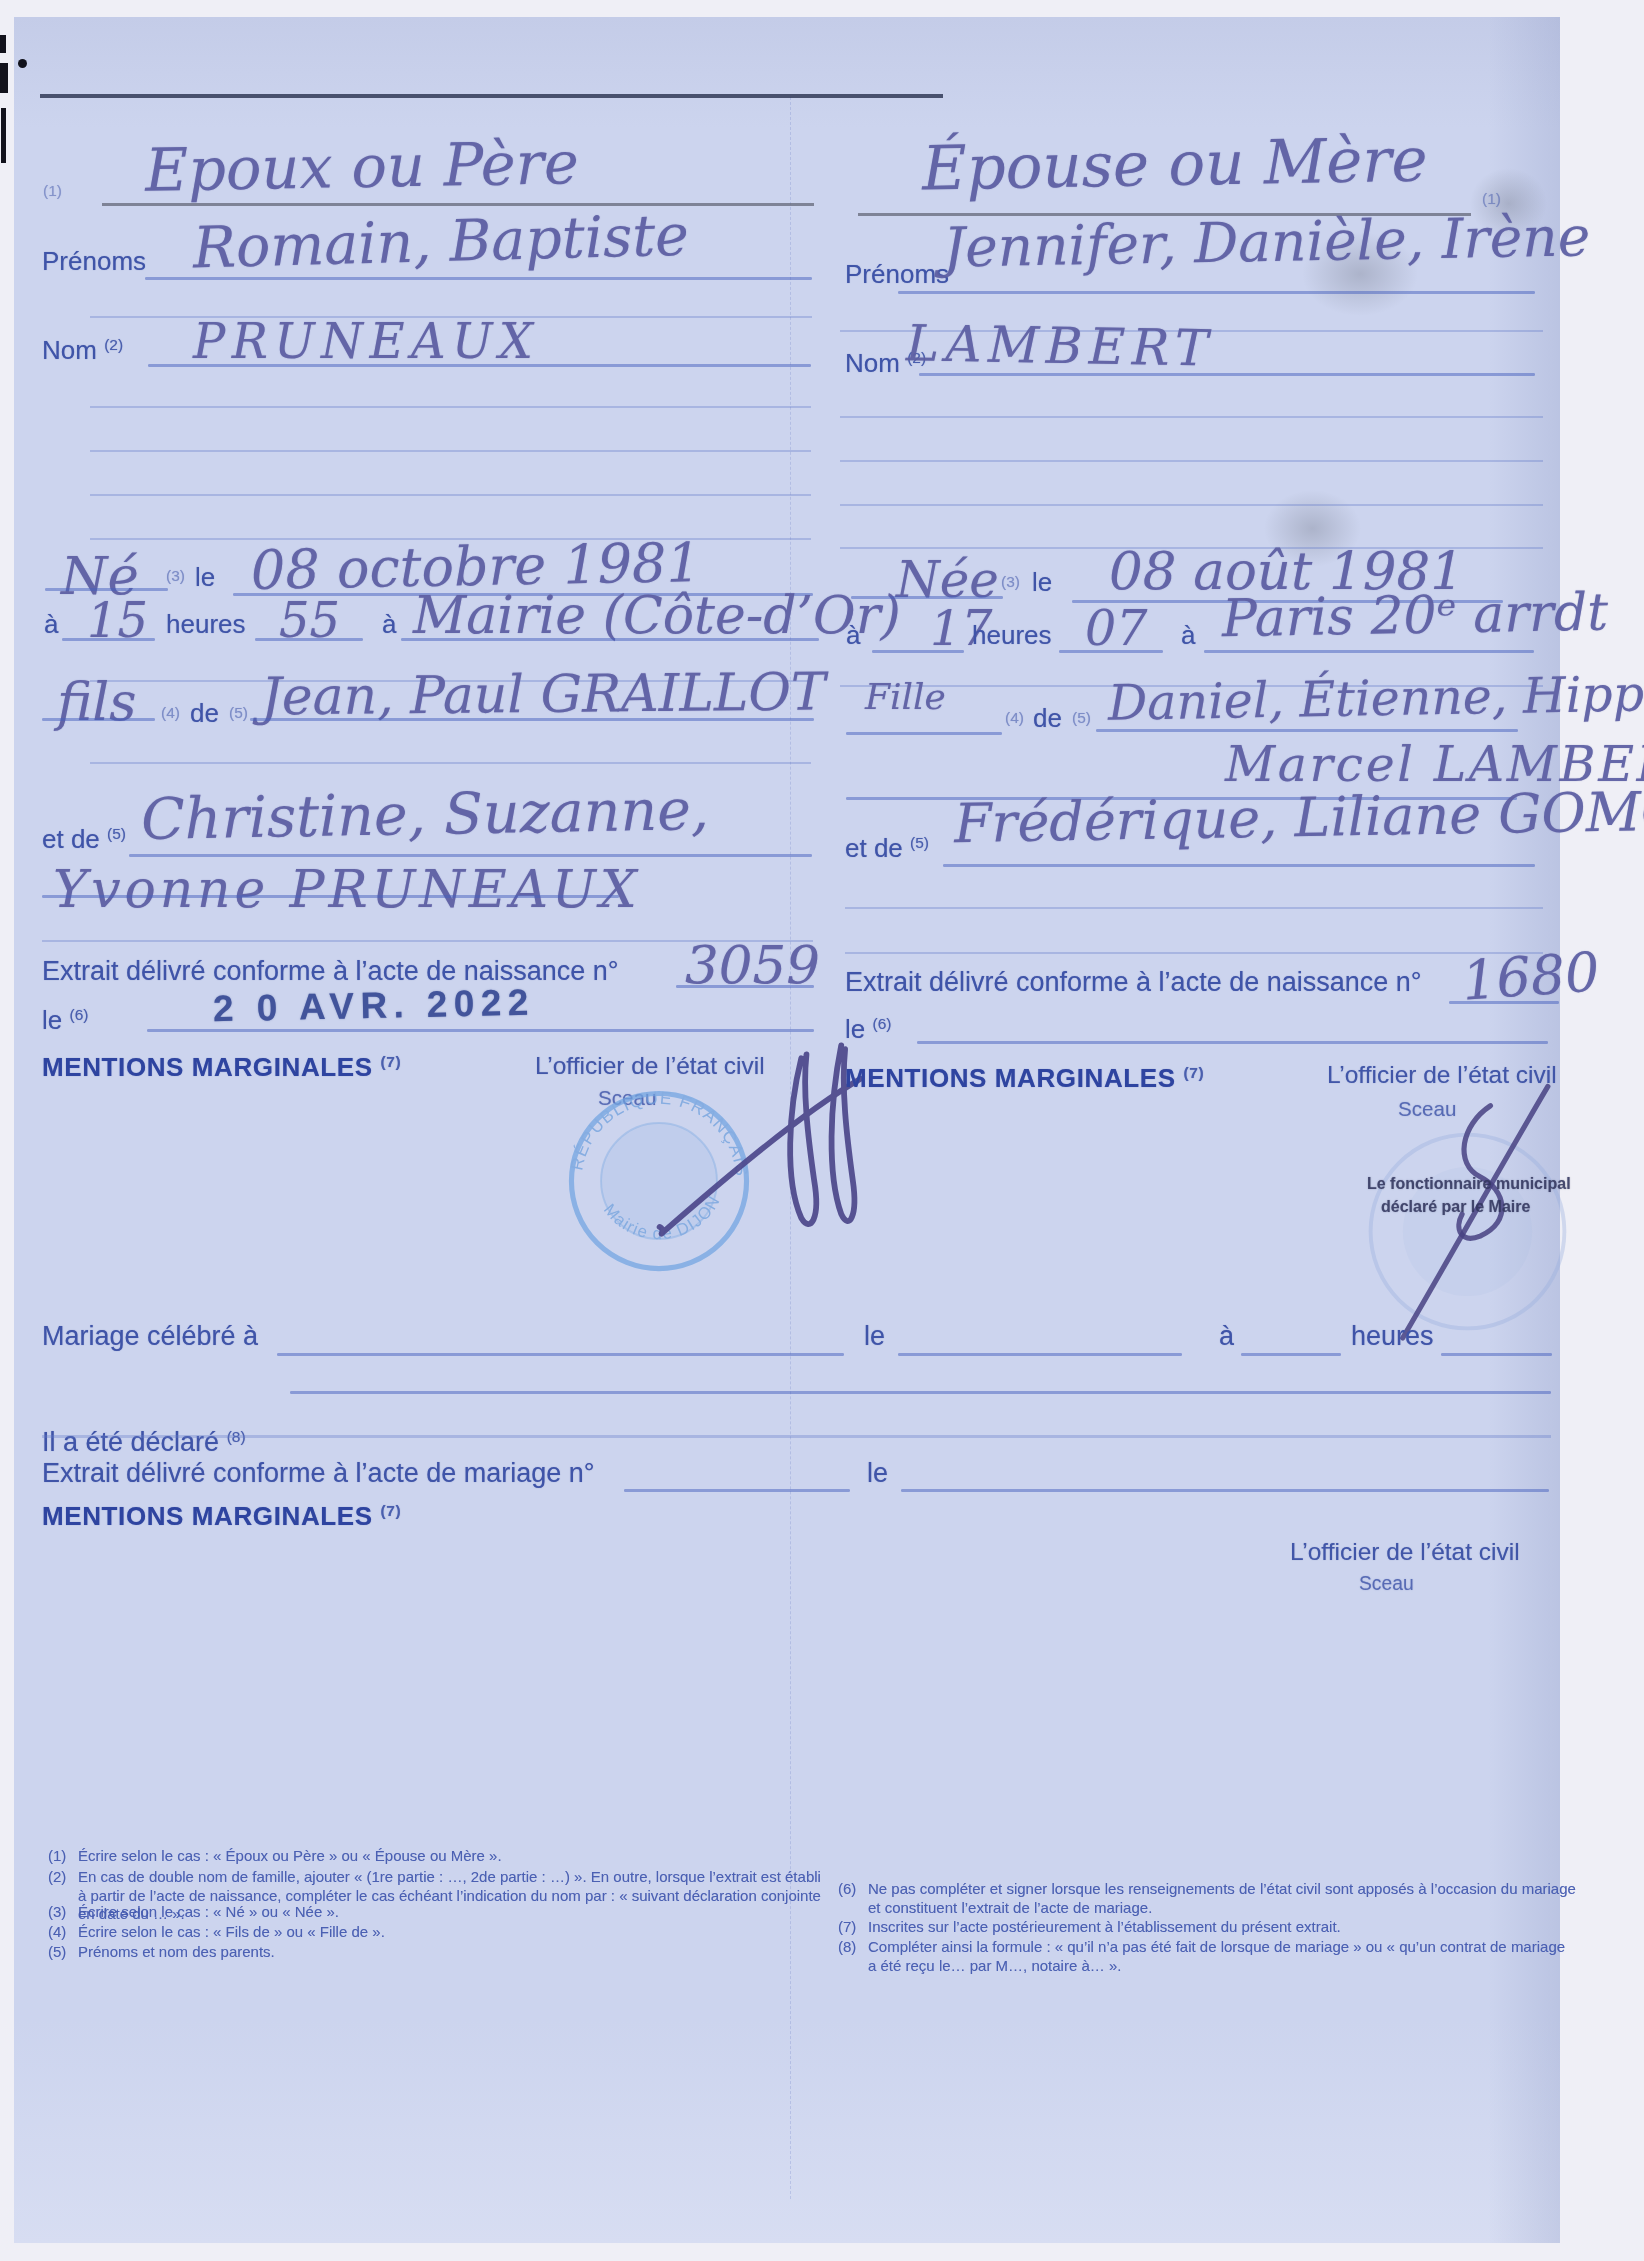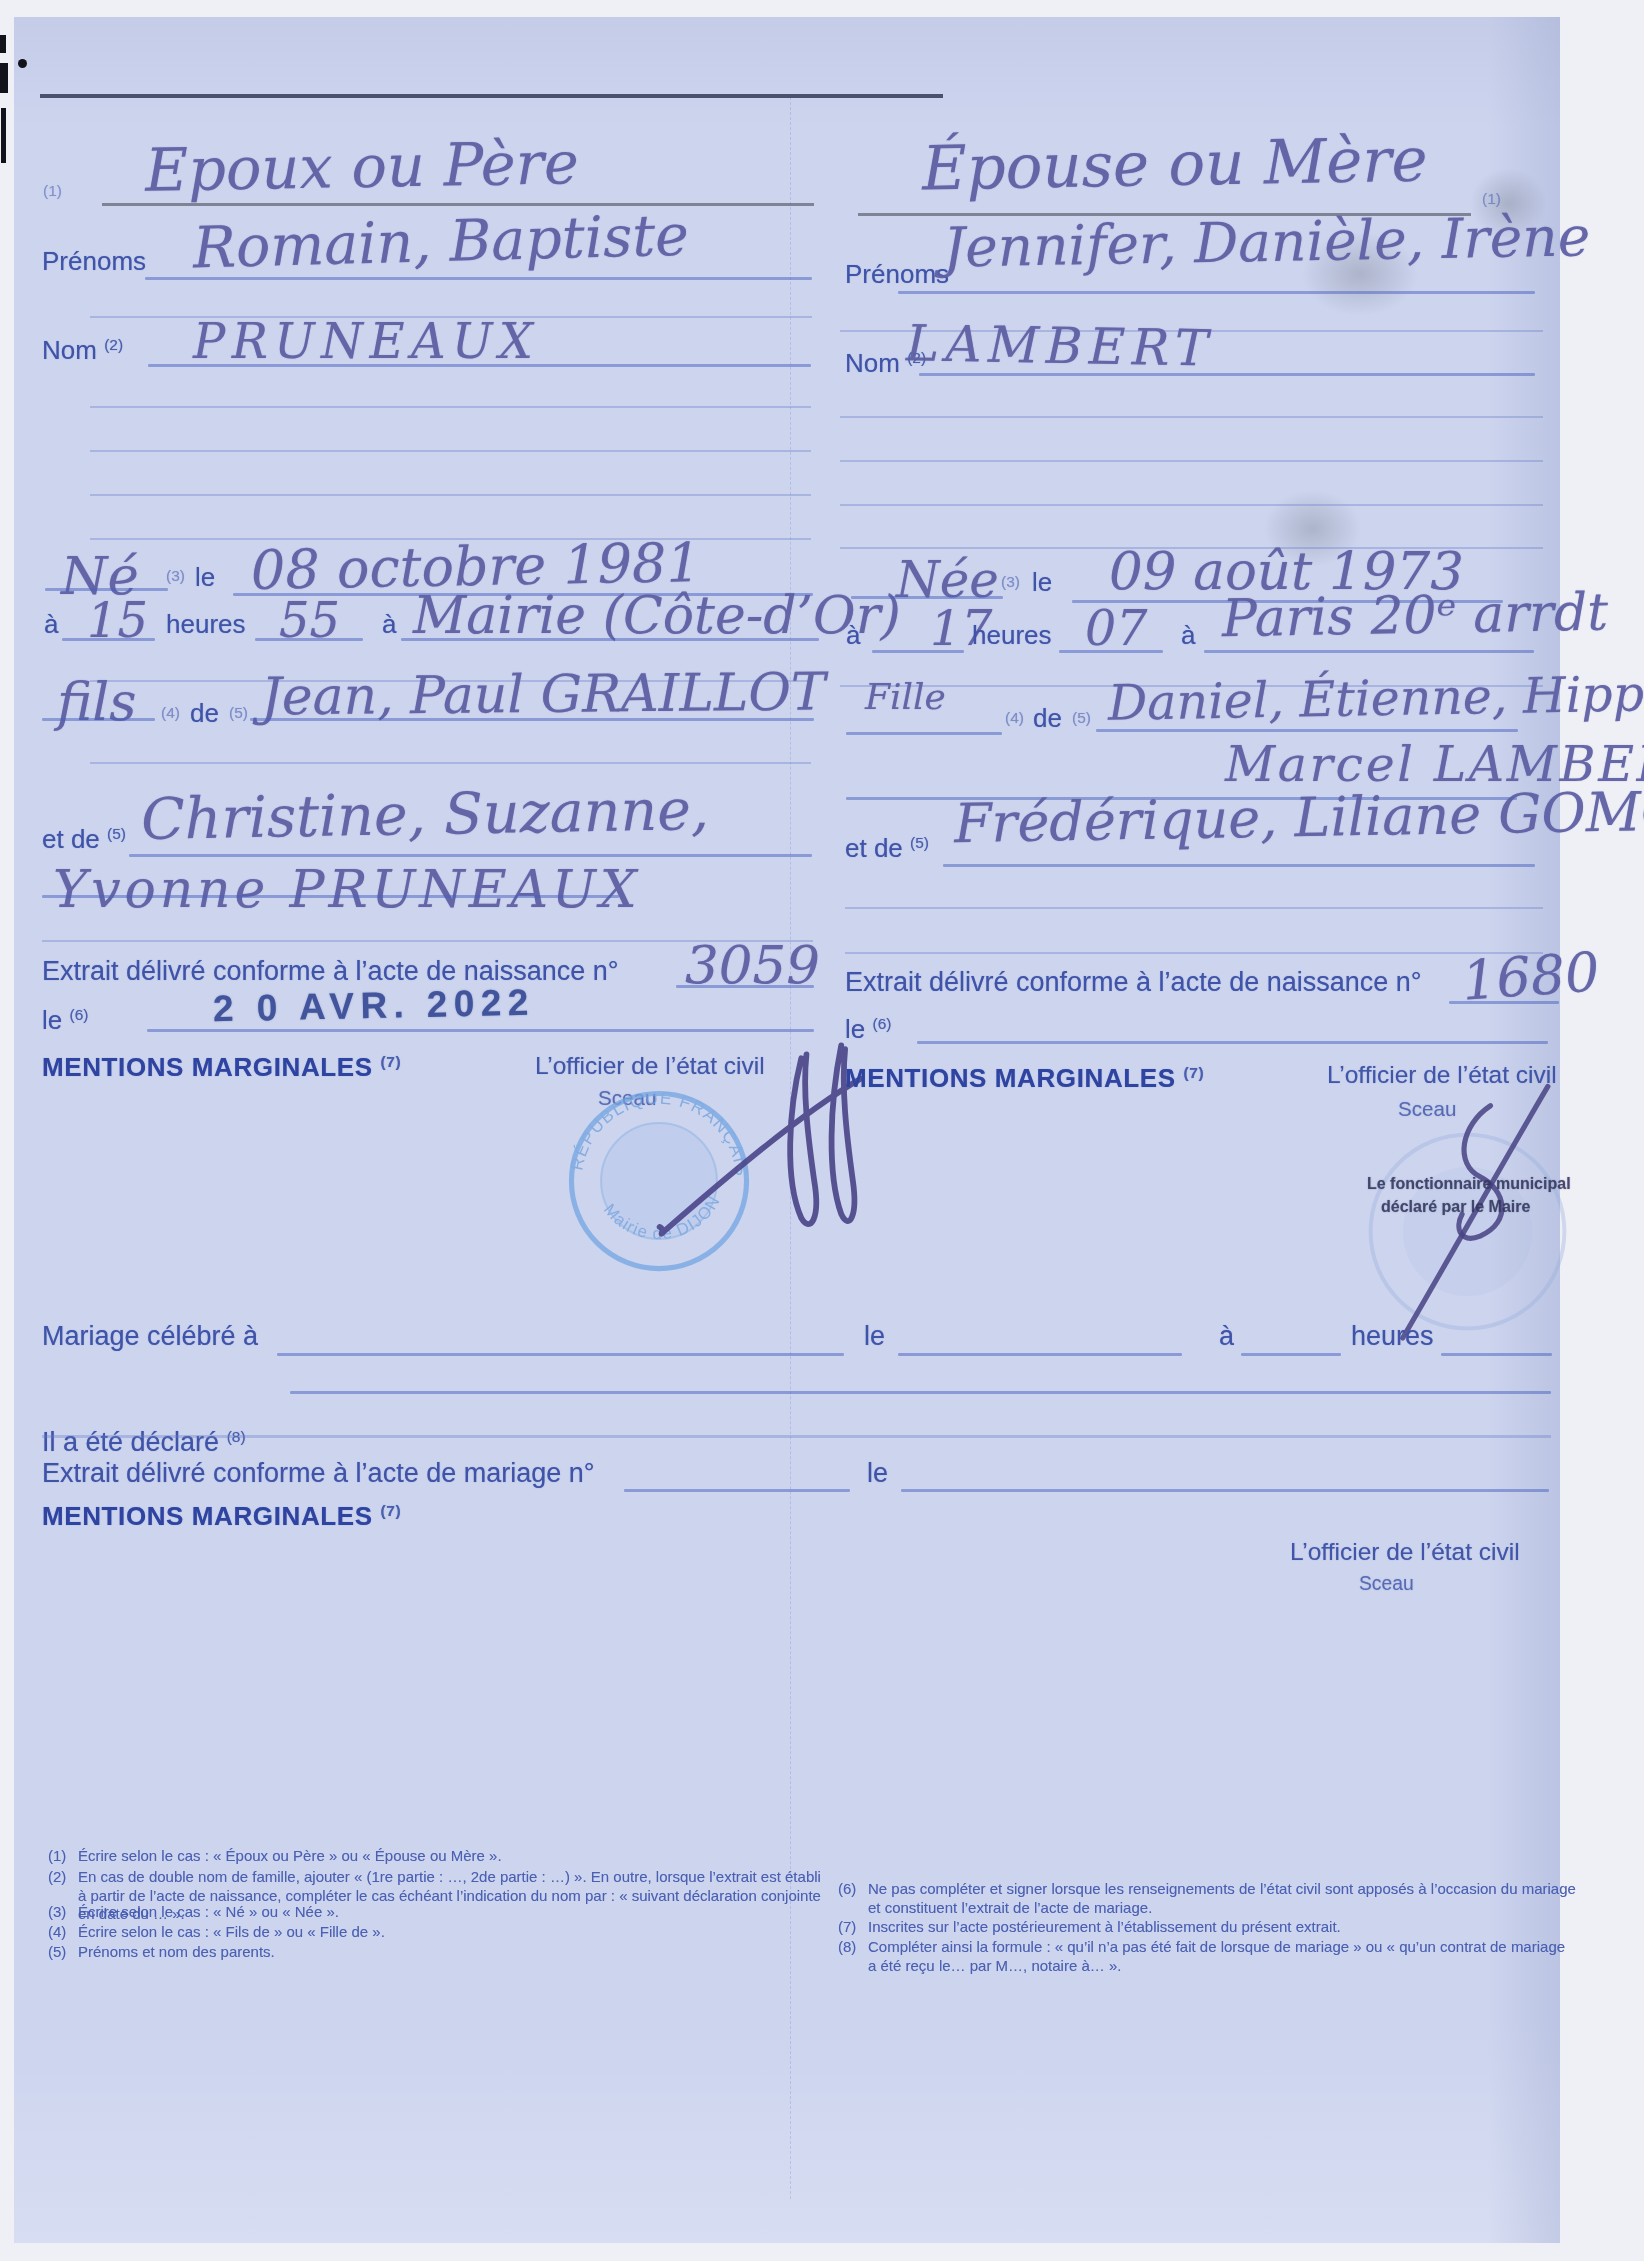--- a/index.html
+++ b/index.html
@@ -163,21 +163,21 @@
 <div class="hw caps" style="left:906px;top:317px;font-size:50px;transform:rotate(1deg);">LAMBERT</div>
 <div class="ln" style="left:919px;top:373px;width:616px;"></div>
 <div class="rule" style="left:840px;top:416px;width:703px;"></div>
 <div class="rule" style="left:840px;top:460px;width:703px;"></div>
 <div class="rule" style="left:840px;top:504px;width:703px;"></div>
 <div class="rule" style="left:840px;top:547px;width:703px;"></div>
 
 <div class="hw" style="left:896px;top:551px;font-size:50px;">Née</div>
 <span class="p sup" style="position:absolute;left:1001px;top:573px;opacity:.6;">(3)</span>
 <span class="p" style="left:1032px;top:567px;">le</span>
-<div class="hw" style="left:1109px;top:540px;font-size:53px;">09 août 1973</div>
+<div class="hw" style="left:1109px;top:540px;font-size:53px;">08 août 1981</div>
 <div class="ln" style="left:851px;top:596px;width:152px;"></div>
 <div class="ln" style="left:1072px;top:600px;width:431px;"></div>
 
 <span class="p" style="left:846px;top:620px;">à</span>
 <div class="hw" style="left:930px;top:600px;font-size:49px;">17</div>
 <span class="p" style="left:972px;top:620px;">heures</span>
 <div class="hw" style="left:1085px;top:600px;font-size:49px;">07</div>
 <span class="p" style="left:1181px;top:620px;">à</span>
 <div class="hw" style="left:1222px;top:585px;font-size:52px;transform:rotate(-1deg);">Paris 20ᵉ arrdt</div>
 <div class="ln" style="left:872px;top:650px;width:92px;"></div>

